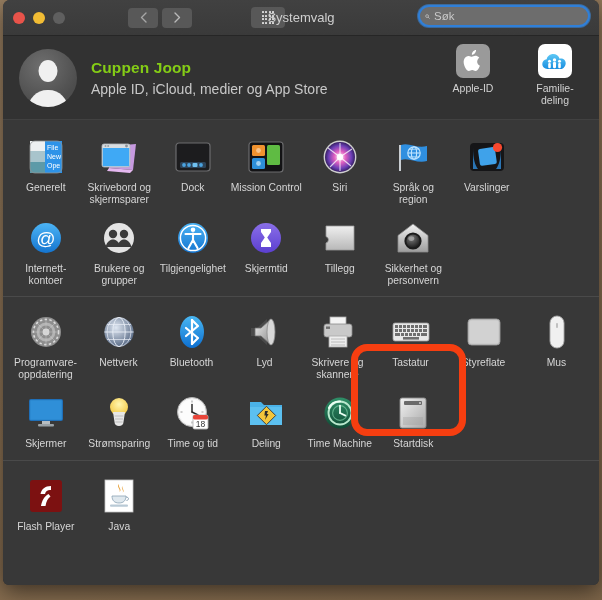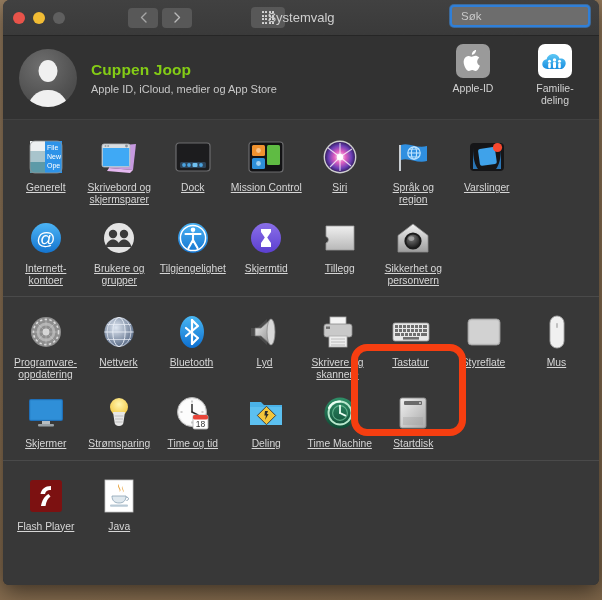--- a/index.html
+++ b/index.html
@@ -77,22 +77,22 @@
     left: 0; right: 0;
     text-align: center;
     font-size: 13px;
     color: #cfcfcf;
     pointer-events: none;
   }
   #searchwrap {
     position: absolute;
     right: 9px;
     top: 5px;
-    width: 140px; height: 22px;
-    border-radius: 4px;
+    width: 172px; height: 22px;
+    border-radius: 11px;
     background: #6d6d6d;
     border: 2px solid #2f7fd8;
     box-shadow: 0 0 0 1px rgba(60,140,225,0.55);
     display: flex; align-items: center;
     box-sizing: border-box;
   }
   .searchicon {
     margin-left: 5px; margin-right: 4px;
     width: 11px; height: 11px; display:block;
   }
@@ -134,21 +134,21 @@
   }
   #avatar .body {
     position: absolute; left: 50%; bottom: -8px;
     transform: translateX(-50%);
     width: 40px; height: 25px;
     border-radius: 20px 20px 6px 6px;
     background: #f0f0f0;
   }
   #acctext { margin-left: 14px; }
   #accname { font-size: 15.5px; color: #84cc16; font-weight: bold; letter-spacing: .1px;}
-  #accsub { font-size: 11px; color: #c8c8c8; margin-top: 4px; }
+  #accsub { font-size: 14px; color: #c8c8c8; margin-top: 4px; }
 
   #accbuttons {
     position: absolute;
     right: 14px; top: 8px;
     display: flex;
     gap: 22px;
   }
   .accbtn { width: 60px; text-align: center; }
   .accbtn .tile {
     width: 34px; height: 34px;
@@ -187,21 +187,20 @@
     display: flex; align-items: center; justify-content: center;
     position: relative;
   }
   .cell .caption {
     margin-top: 4px;
     font-size: 10.3px;
     line-height: 11.5px;
     color: #d6d6d6;
     text-align: center;
     max-width: 72px;
-    text-decoration: underline;
   }
 
   
   #highlight {
     position: absolute;
     left: 348px;
     top: 224px;
     width: 115px;
     height: 92px;
     border: 7px solid #f63e10;

